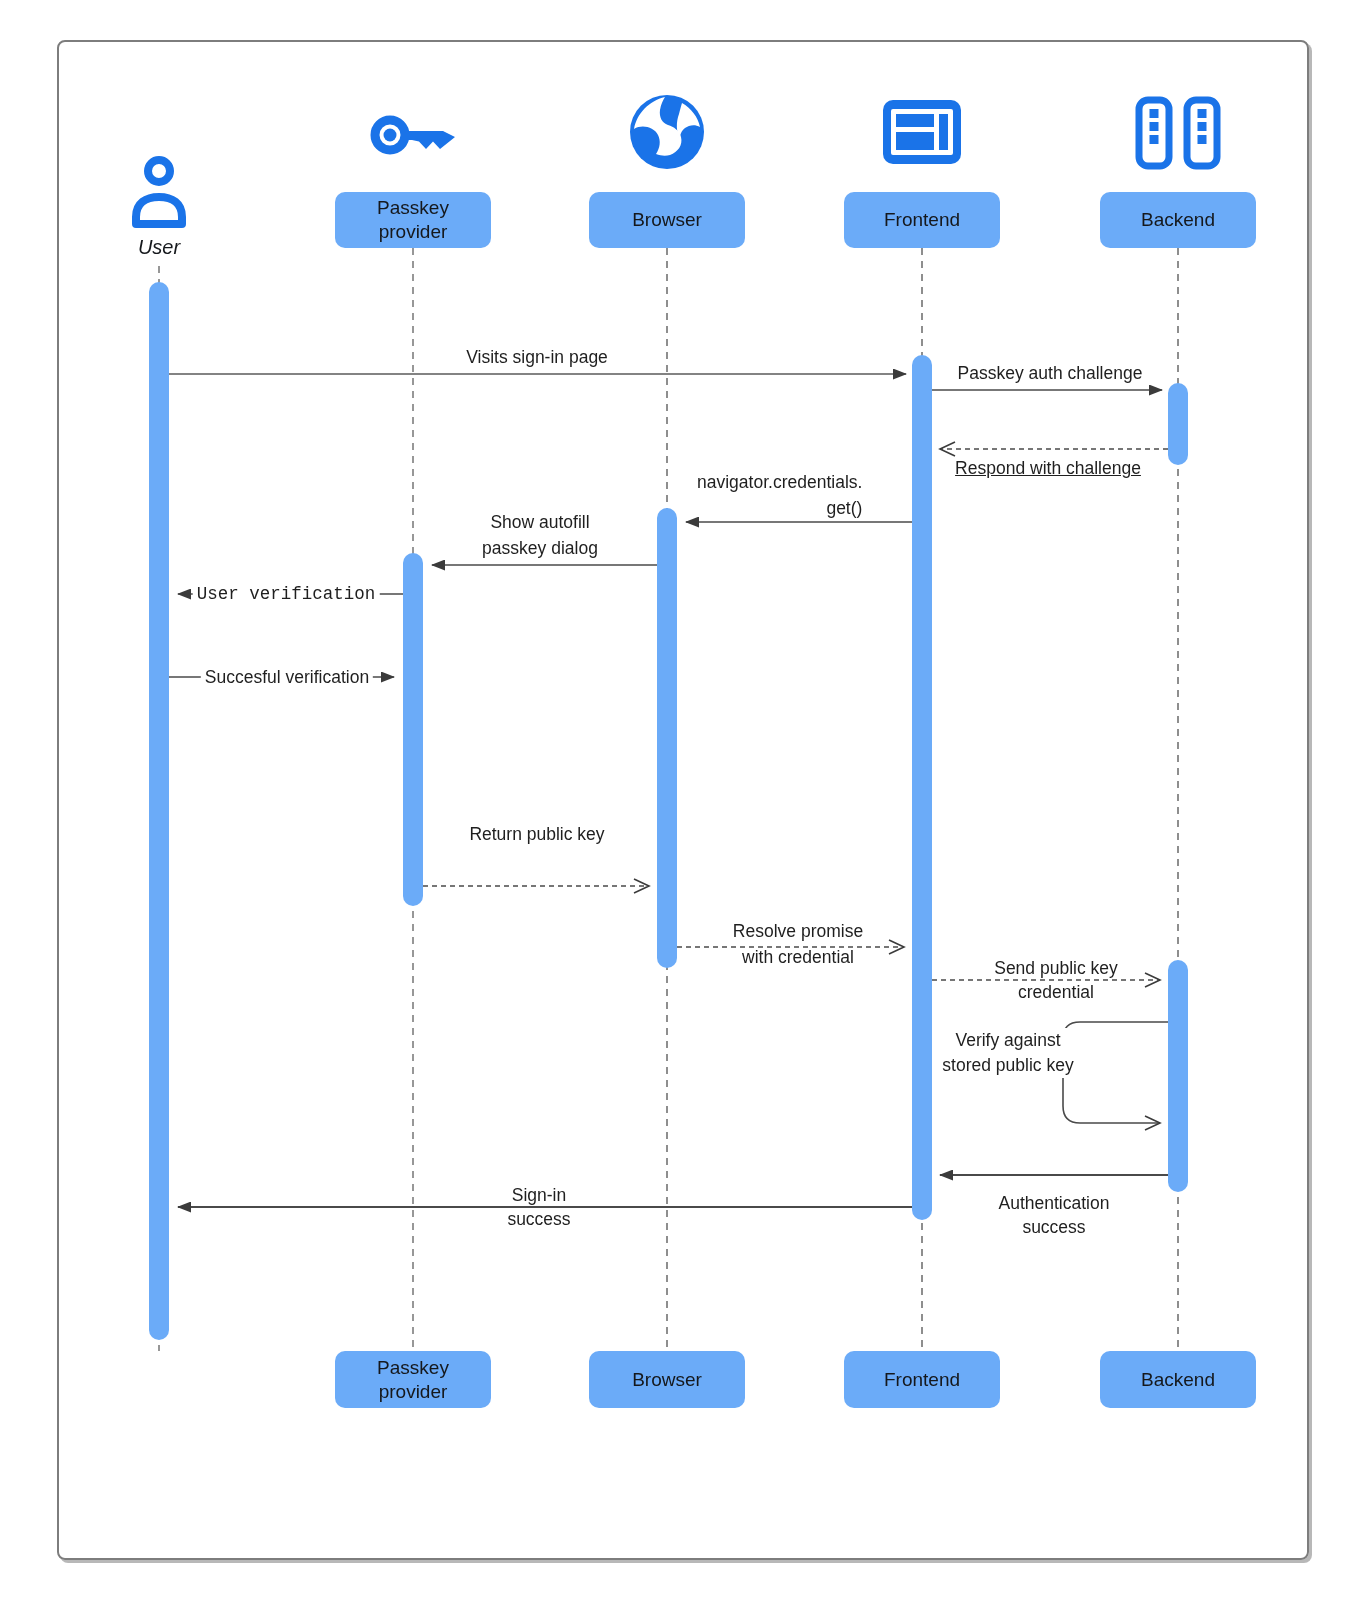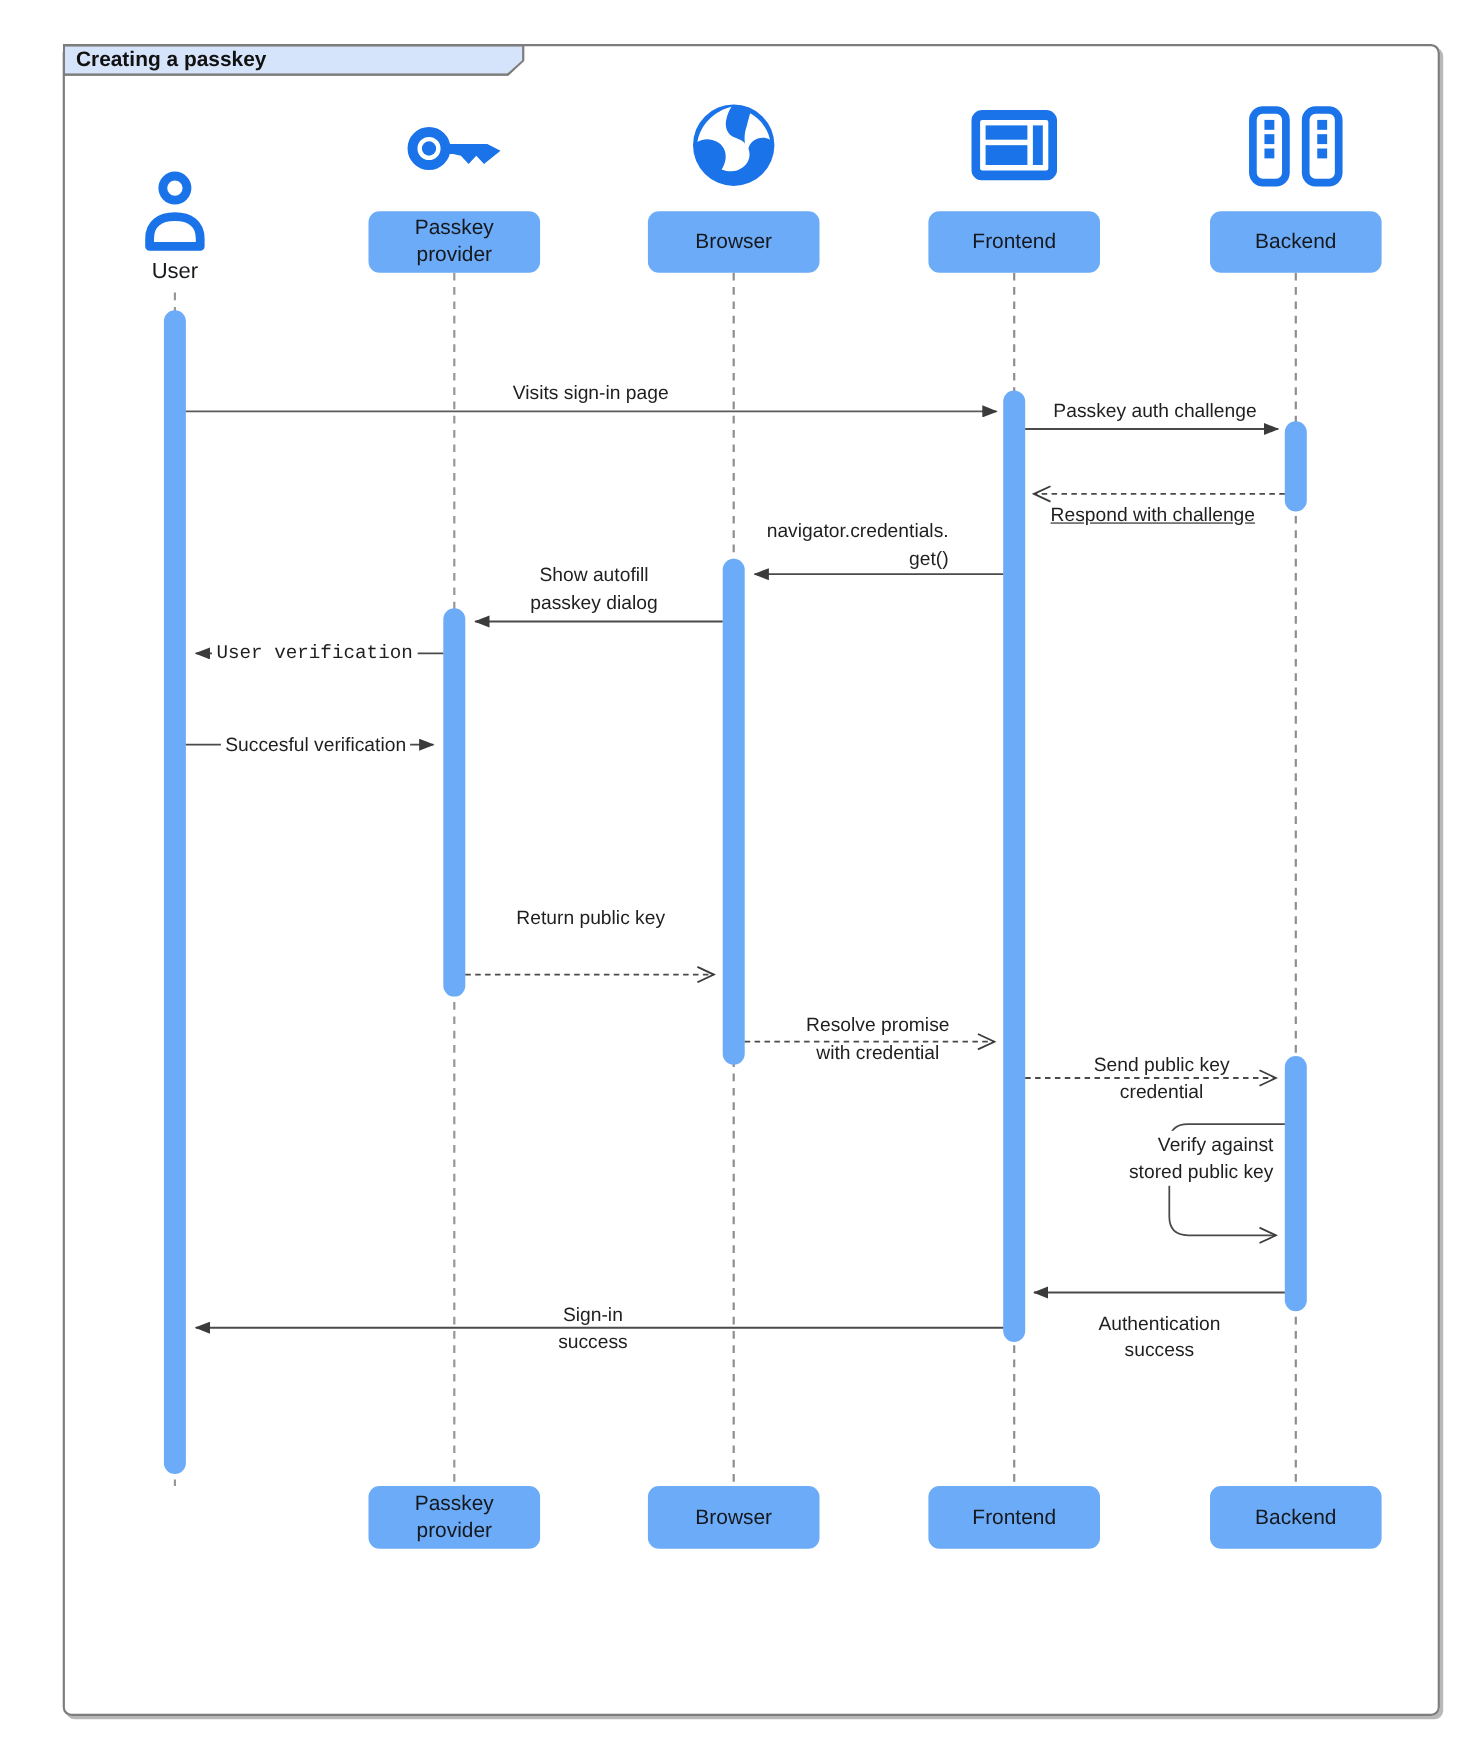--- a/index.html
+++ b/index.html
@@ -11,40 +11,37 @@
          clip-path:polygon(0 0,100% 0,100% 52%,calc(100% - 15px) 100%,0 100%);z-index:6;}
   .title-inner{position:absolute;left:2px;top:2px;width:416px;height:25px;background:#d5e4fa;
          clip-path:polygon(0 0,100% 0,100% 50%,calc(100% - 14px) 100%,0 100%);
          display:flex;align-items:center;padding-left:10px;box-sizing:border-box;
          font-size:19px;font-weight:bold;color:#111;}
   .actor-box{position:absolute;height:56px;background:#6babf8;border-radius:10px;
          display:flex;align-items:center;justify-content:center;text-align:center;
          font-size:19px;color:#15181c;z-index:4;}
   .actor-box .wrap{width:112px;line-height:24px;}
   .icon{position:absolute;z-index:4;}
-  .user-label{position:absolute;font-size:20px;color:#15181c;text-align:center;z-index:4;}
+  .user-label{position:absolute;font-size:20px;color:#15181c;text-align:center;z-index:4;font-style:italic;}
   svg.layer{position:absolute;left:0;top:0;pointer-events:none;}
   #lifelines{z-index:1;}
   .bar{position:absolute;width:20px;background:#6babf8;border-radius:10px;z-index:2;}
   #arrows{z-index:3;}
   .msg{position:absolute;font-size:17.5px;line-height:26px;white-space:pre-line;
        text-align:center;transform:translateX(-50%);z-index:5;}
   .msg.onln{background:#fff;padding:0 4px;line-height:24px;}
   .msg.tight{line-height:24px;}
   .msg.left{transform:none;text-align:right;}
 </style>
 </head>
 <body>
 
 <div id="canvas">
 
   <div class="frame"></div>
-  <div class="title-outer">
-    <div class="title-inner">Creating a passkey</div>
-  </div>
 
   <svg id="lifelines" class="layer" width="1349" height="1600">
     <line x1="159" y1="266" x2="159" y2="1351" stroke="#979797" stroke-width="2" stroke-dasharray="7 6"></line>
     <line x1="413" y1="248" x2="413" y2="1351" stroke="#979797" stroke-width="2" stroke-dasharray="7 6"></line>
     <line x1="667" y1="248" x2="667" y2="1351" stroke="#8e8e8e" stroke-width="2" stroke-dasharray="7 6"></line>
     <line x1="922" y1="248" x2="922" y2="1351" stroke="#8e8e8e" stroke-width="2" stroke-dasharray="7 6"></line>
     <line x1="1178" y1="248" x2="1178" y2="1351" stroke="#8e8e8e" stroke-width="2" stroke-dasharray="7 6"></line>
   </svg>
 
   <span class="icon" style="left:127px;top:154px;">
@@ -141,21 +138,21 @@
 get()</div>
   <div class="msg" style="left:540px;top:509px;">Show autofill
 passkey dialog</div>
   <div class="msg onln" style="left:286px;top:582px;font-family:Liberation Mono, monospace;">User verification</div>
   <div class="msg onln" style="left:287px;top:665px;">Succesful verification</div>
   <div class="msg onln" style="left:537px;top:822px;">Return public key</div>
   <div class="msg" style="left:798px;top:894px;margin-top:24px;">Resolve promise
 with credential</div>
   <div class="msg tight" style="left:1056px;top:956px;">Send public key
 credential</div>
-  <div class="msg onln" style="left:1092px;top:1028px;line-height:25px;text-align:right;">Verify against
+  <div class="msg onln" style="left:1008px;top:1028px;line-height:25px;">Verify against
 stored public key</div>
   <div class="msg tight" style="left:1054px;top:1191px;">Authentication
 success</div>
   <div class="msg tight" style="left:539px;top:1183px;">Sign-in
 success</div>
 
   <div class="actor-box" style="left:335px;top:1351px;height:57px;width:156px;">
     <div class="wrap">Passkey provider</div>
   </div>
   <div class="actor-box" style="left:589px;top:1351px;height:57px;width:156px;">

